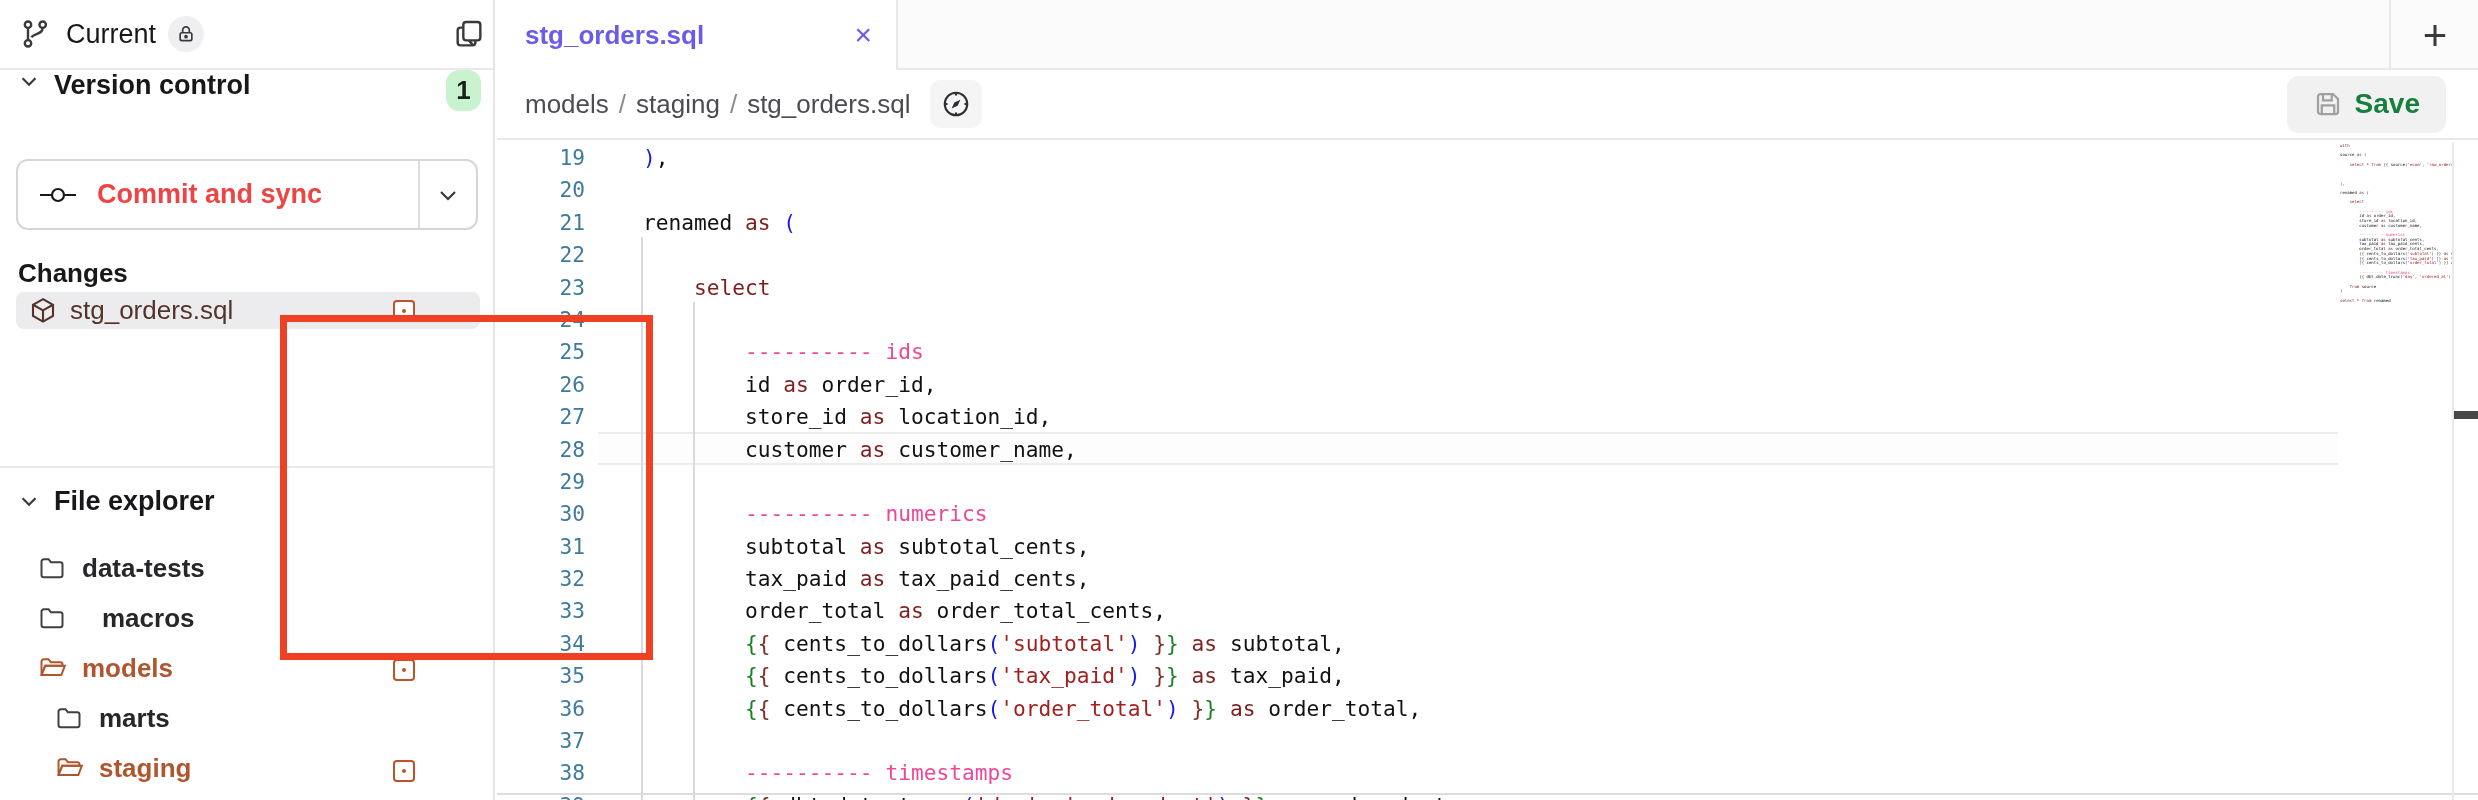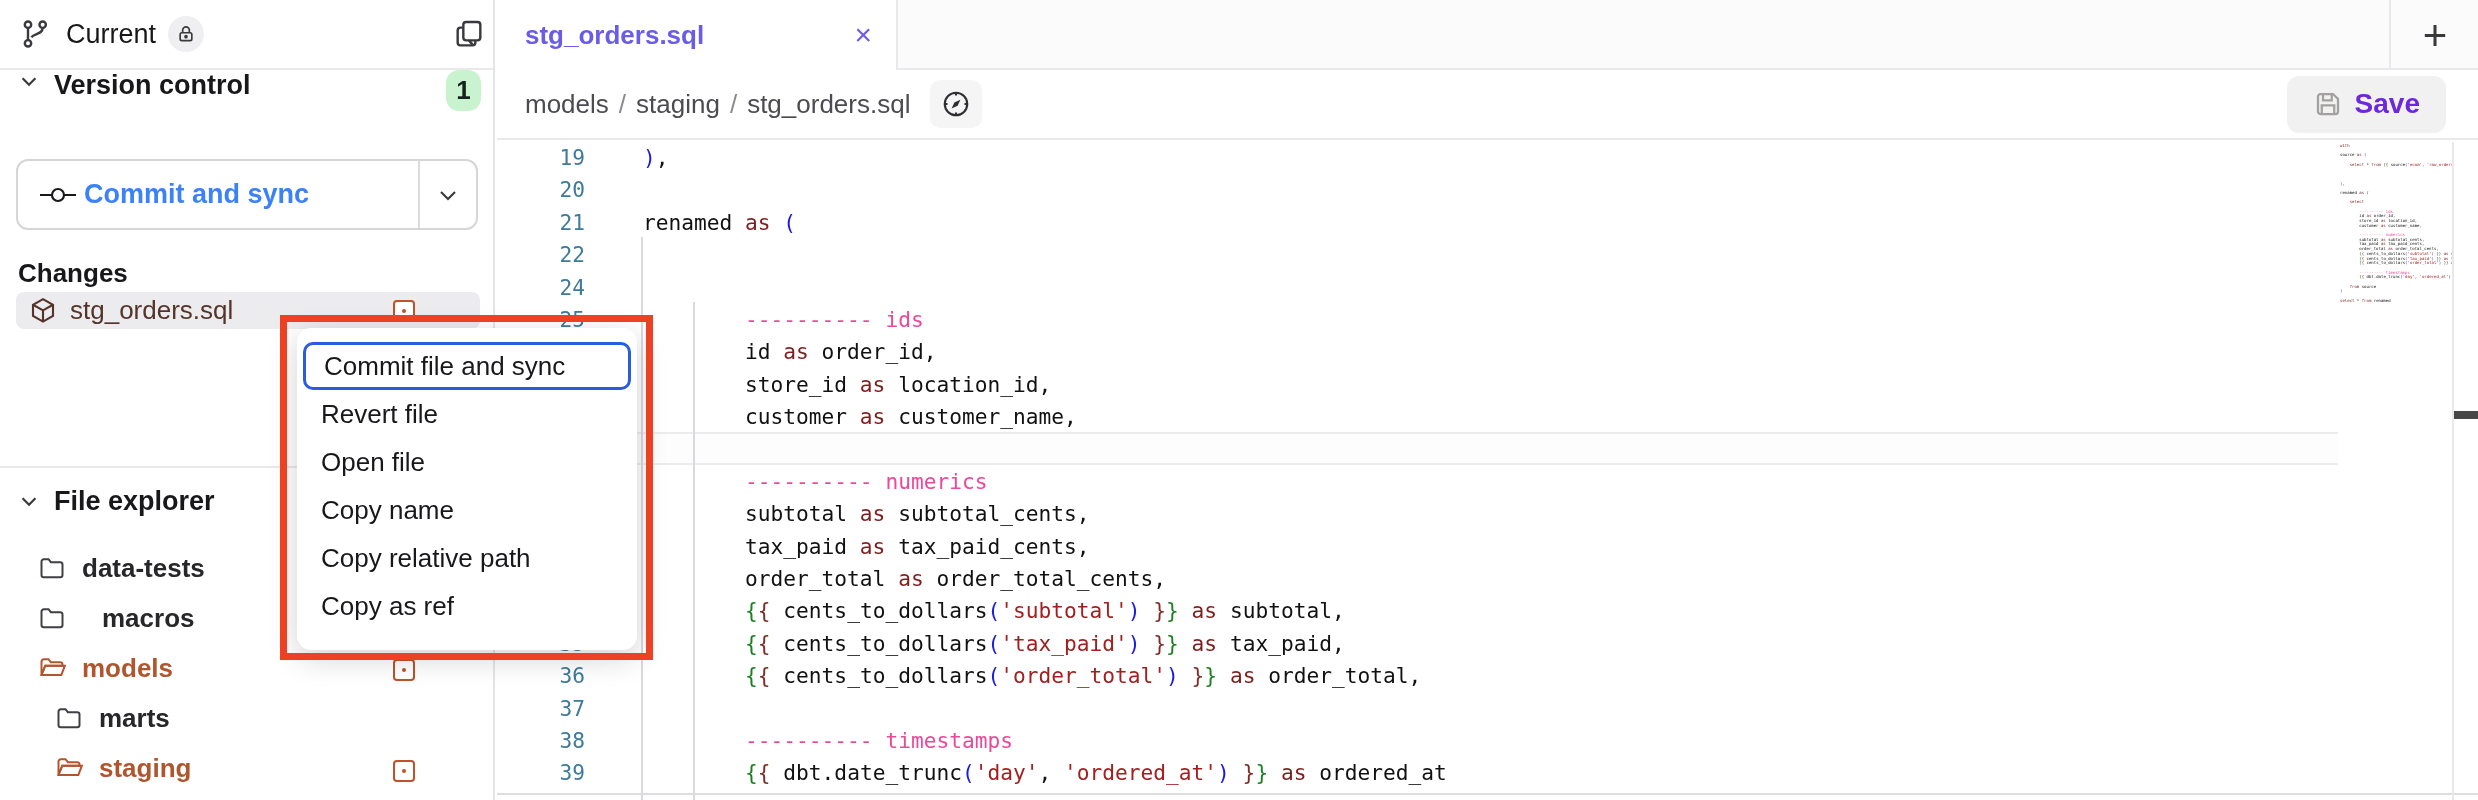--- a/index.html
+++ b/index.html
@@ -13,21 +13,21 @@
   .lock-badge { width:36px; height:36px; border-radius:50%; background:#efeff1; display:flex; align-items:center; justify-content:center; margin-left:12px; }
   .sb-top-spacer { flex:1; }
   .iconbtn { background:none; border:none; cursor:pointer; display:flex; align-items:center; justify-content:center; }
 
   .vc-header { position:absolute; left:0; top:70px; width:100%; height:70px; display:flex; padding:0 12px 0 18px; }
   .section-title { font-size:27px; font-weight:700; color:#18181b; margin-left:14px; }
   .green-badge { margin-left:auto; min-width:35px; height:41px; border-radius:13px; background:#c9f2cf; color:#15241a; font-size:26px; font-weight:600; display:flex; align-items:center; justify-content:center; padding:0 8px; }
 
   .commit-btn { position:absolute; left:16px; top:159px; width:462px; height:71px; background:#fff; border:2px solid #d6d6da; border-radius:12px; display:flex; align-items:center; cursor:pointer; }
   .commit-main { flex:1; display:flex; align-items:center; height:100%; padding-left:20px; }
-  .commit-label { font-size:27px; font-weight:600; color:#3b82f6; margin-left:6px; }
+  .commit-label { font-size:27px; font-weight:600; color:#ef4444; margin-left:19px; }
   .commit-sep { width:2px; height:100%; background:#dcdcdf; }
   .commit-caret { width:56px; height:100%; display:flex; align-items:center; justify-content:center; }
 
   .changes-label { position:absolute; left:18px; top:258px; font-size:26px; font-weight:700; color:#18181b; }
   .changed-row { position:absolute; left:16px; top:292px; width:464px; height:37px; background:#ececee; border-radius:8px; display:flex; align-items:center; padding-left:12px; cursor:pointer; }
   .changed-name { font-size:26px; color:#54342a; margin-left:12px; }
 
   .mod-badge { position:absolute; width:22px; height:22px; border:2px solid #bf5229; border-radius:4px; background:#fff; }
   .mod-badge::after { content:""; position:absolute; left:7px; top:7px; width:4px; height:4px; border-radius:50%; background:#bf5229; }
 
@@ -46,21 +46,21 @@
   .newtab-sep { position:absolute; left:1892px; top:0; width:2px; height:70px; background:#e9e9ec; }
   .newtab { position:absolute; left:1915px; top:12px; width:46px; height:46px; font-size:42px; font-weight:300; color:#3a3a3e; background:none; border:none; cursor:pointer; }
 
   
   .topbar { position:absolute; left:497px; top:70px; width:1981px; height:70px; background:#fff; border-bottom:2px solid #e9e9ec; display:flex; align-items:center; }
   .breadcrumb { display:flex; align-items:center; margin-left:28px; font-size:26px; color:#4b4b52; }
   .crumb { margin-right:10px; }
   .crumb-sep { margin-right:10px; color:#8a8a90; }
   .lineage-btn { margin-left:10px; width:52px; height:48px; border:none; border-radius:10px; background:#f5f5f6; display:flex; align-items:center; justify-content:center; cursor:pointer; }
   .save-btn { margin-left:auto; margin-right:32px; height:57px; padding:0 26px; background:#f2f1f1; border:none; border-radius:12px; display:flex; align-items:center; gap:12px; cursor:default; }
-  .save-label { font-size:28px; font-weight:600; color:#6d28d9; }
+  .save-label { font-size:28px; font-weight:600; color:#15803d; }
 
   
   .editor { position:absolute; left:497px; top:142px; width:1981px; height:658px; background:#fff; overflow:hidden; }
   .code-area { position:absolute; left:0; top:0; width:100%; }
   .cl { position:relative; height:32.4px; white-space:pre; font-family:"DejaVu Sans Mono", monospace; font-size:21.2px; line-height:32.4px; }
   .ln { display:inline-block; width:88px; text-align:right; color:#3d7a9c; }
   .ct { margin-left:58px; }
   .tk-d { color:#111111; } .tk-k { color:#7f1d1d; } .tk-b { color:#1a1ae6; }
   .tk-c { color:#ec4899; } .tk-s { color:#a31e1e; } .tk-jg { color:#1c8022; } .tk-jm { color:#7d2d23; }
 
@@ -248,20 +248,21 @@
 
   <div class="editor">
     <div class="active-line" style="top:290px;"></div>
     <div class="guide" style="left:144px; top:95px; height:563px;"></div>
     <div class="guide" style="left:196px; top:160px; height:498px;"></div>
     <div class="code-area">
         <div class="cl"><span class="ln">19</span><span class="ct"><span class="tk-b">)</span><span class="tk-d">,</span></span></div>
         <div class="cl"><span class="ln">20</span><span class="ct"></span></div>
         <div class="cl"><span class="ln">21</span><span class="ct"><span class="tk-d">renamed </span><span class="tk-k">as</span><span class="tk-d"> </span><span class="tk-b">(</span></span></div>
         <div class="cl"><span class="ln">22</span><span class="ct"></span></div>
+        <div class="cl"><span class="ln">23</span><span class="ct"><span class="tk-d">    </span><span class="tk-k">select</span></span></div>
         <div class="cl"><span class="ln">24</span><span class="ct"></span></div>
         <div class="cl"><span class="ln">25</span><span class="ct"><span class="tk-d">        </span><span class="tk-c">---------- ids</span></span></div>
         <div class="cl"><span class="ln">26</span><span class="ct"><span class="tk-d">        id </span><span class="tk-k">as</span><span class="tk-d"> order_id,</span></span></div>
         <div class="cl"><span class="ln">27</span><span class="ct"><span class="tk-d">        store_id </span><span class="tk-k">as</span><span class="tk-d"> location_id,</span></span></div>
         <div class="cl"><span class="ln">28</span><span class="ct"><span class="tk-d">        customer </span><span class="tk-k">as</span><span class="tk-d"> customer_name,</span></span></div>
         <div class="cl"><span class="ln">29</span><span class="ct"></span></div>
         <div class="cl"><span class="ln">30</span><span class="ct"><span class="tk-d">        </span><span class="tk-c">---------- numerics</span></span></div>
         <div class="cl"><span class="ln">31</span><span class="ct"><span class="tk-d">        subtotal </span><span class="tk-k">as</span><span class="tk-d"> subtotal_cents,</span></span></div>
         <div class="cl"><span class="ln">32</span><span class="ct"><span class="tk-d">        tax_paid </span><span class="tk-k">as</span><span class="tk-d"> tax_paid_cents,</span></span></div>
         <div class="cl"><span class="ln">33</span><span class="ct"><span class="tk-d">        order_total </span><span class="tk-k">as</span><span class="tk-d"> order_total_cents,</span></span></div>
@@ -306,26 +307,18 @@
         <div class="mm-line"></div>
         <div class="mm-line"><span class="tk-d">    </span><span class="tk-k">from</span><span class="tk-d"> source</span></div>
         <div class="mm-line"><span class="tk-b">)</span></div>
         <div class="mm-line"></div>
         <div class="mm-line"><span class="tk-k">select</span><span class="tk-d"> * </span><span class="tk-k">from</span><span class="tk-d"> renamed</span></div>
       </div>
     <div class="mm-sep"></div>
     <div class="scroll-dash"></div>
   </div>
 
-  <div class="ctx-menu">
-      <div class="ctx-item focused">Commit file and sync</div>
-      <div class="ctx-item">Revert file</div>
-      <div class="ctx-item">Open file</div>
-      <div class="ctx-item">Copy name</div>
-      <div class="ctx-item">Copy relative path</div>
-      <div class="ctx-item">Copy as ref</div>
-    </div>
 
   <div class="red-box"></div>
 
   <span class="mod-badge" style="left:393px; top:659px;"></span>
   <span class="mod-badge" style="left:393px; top:760px;"></span>
 </div>
 
 </body></html>

